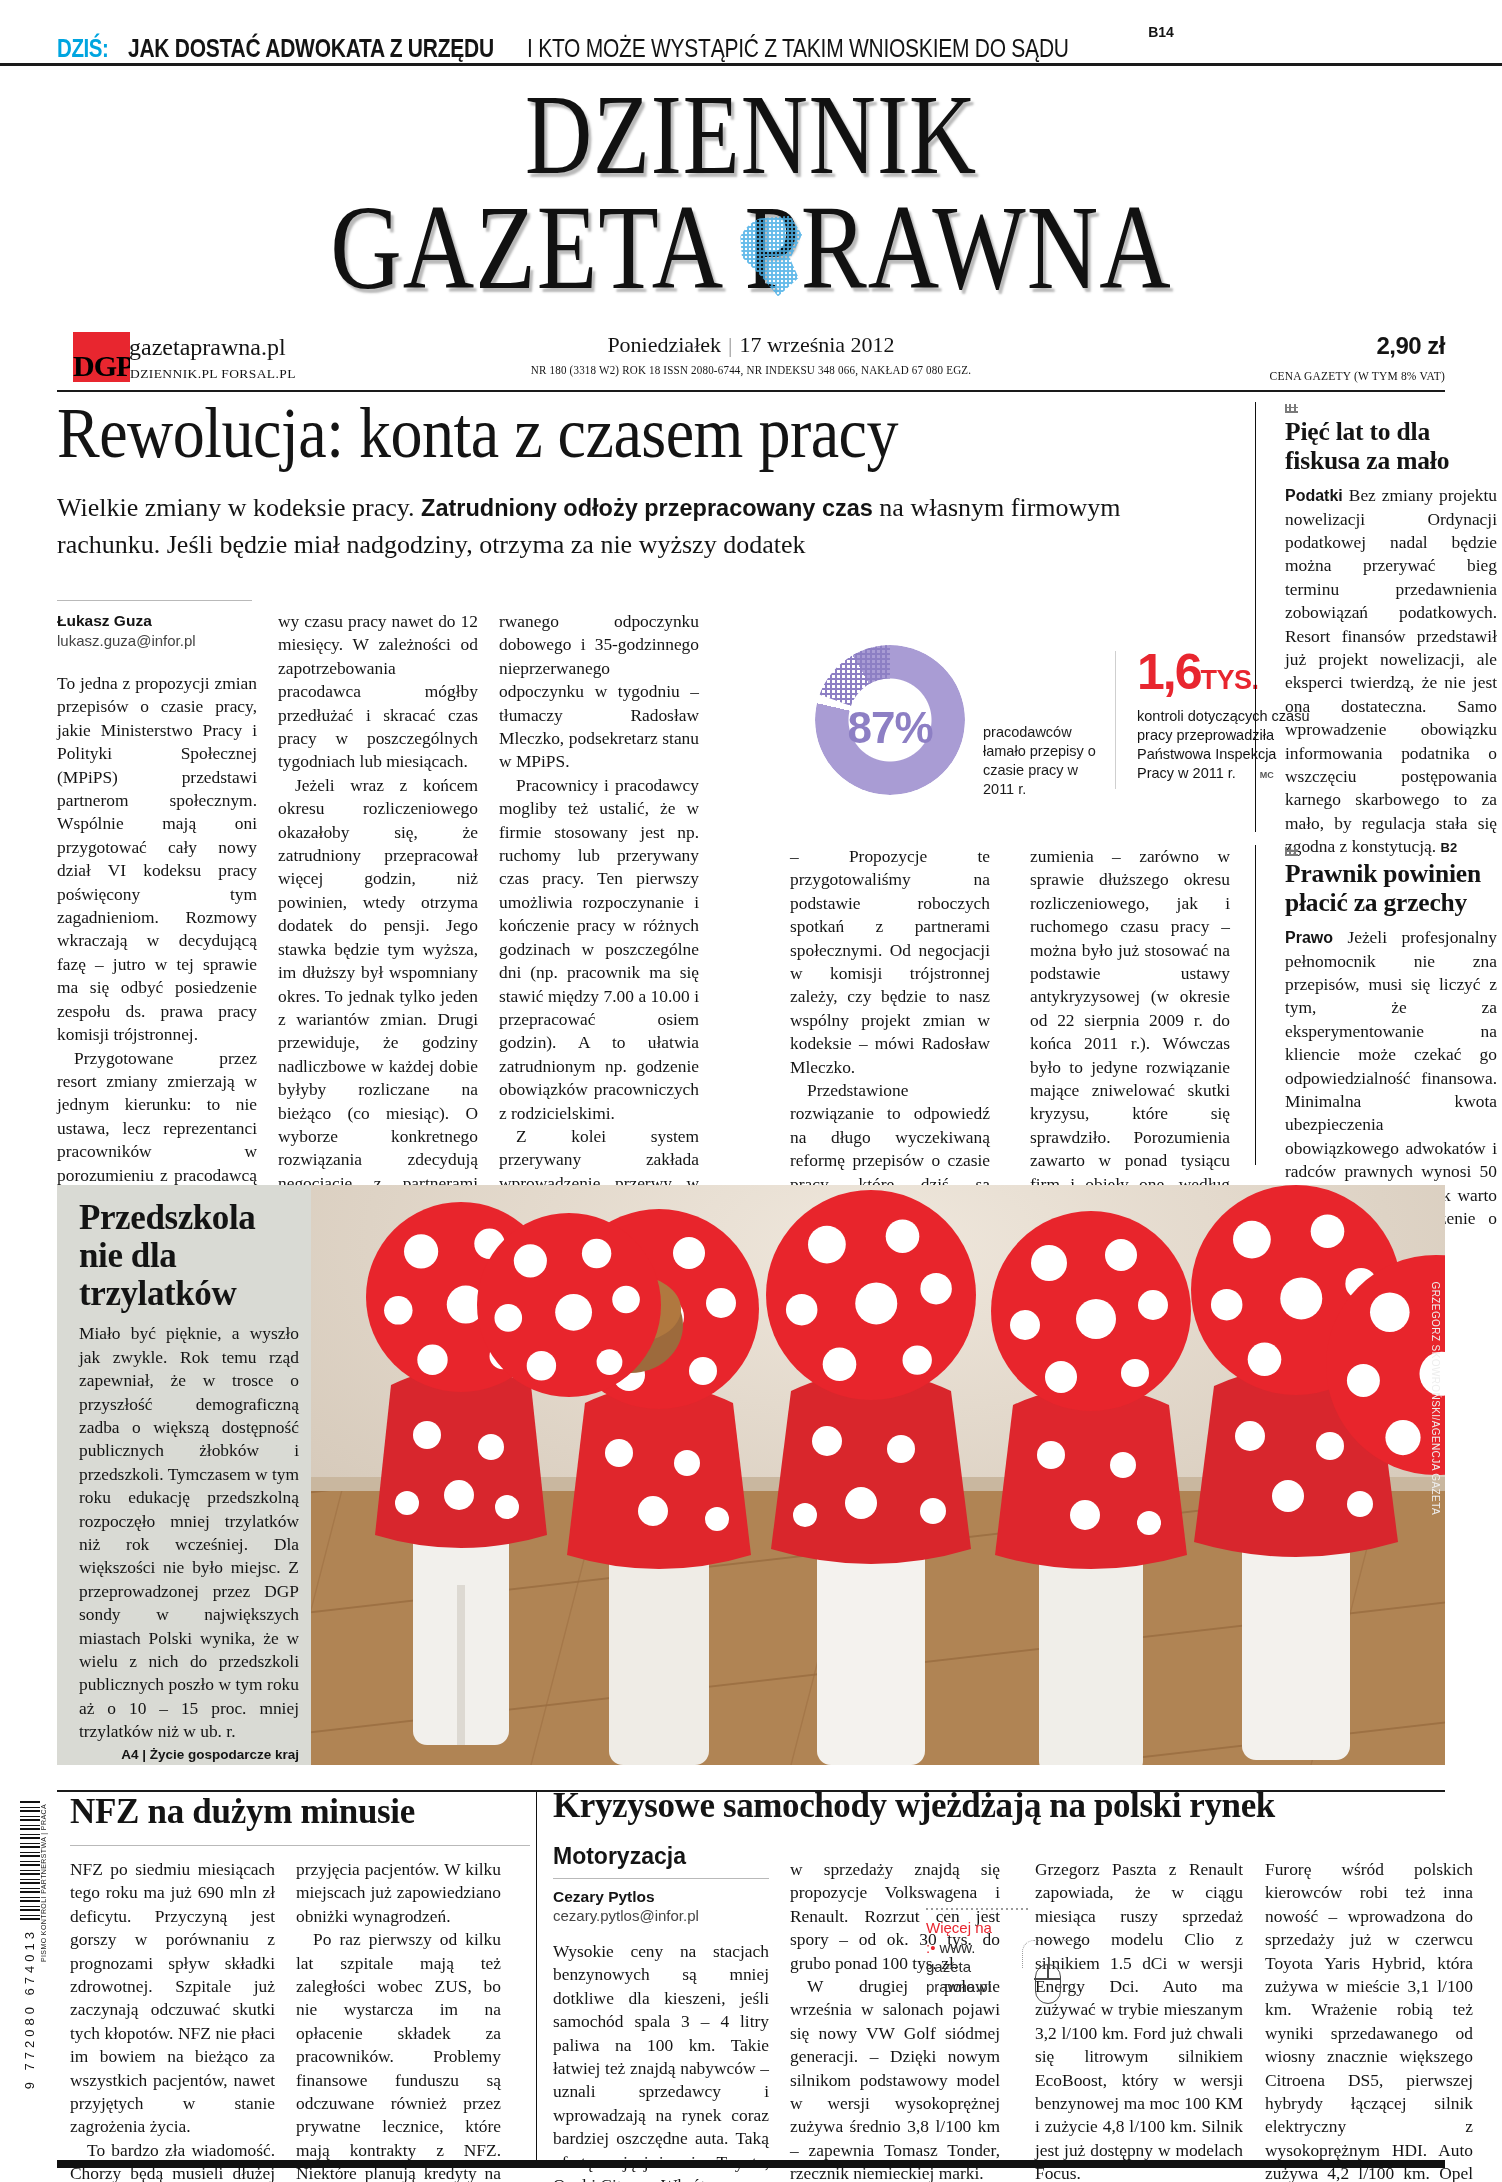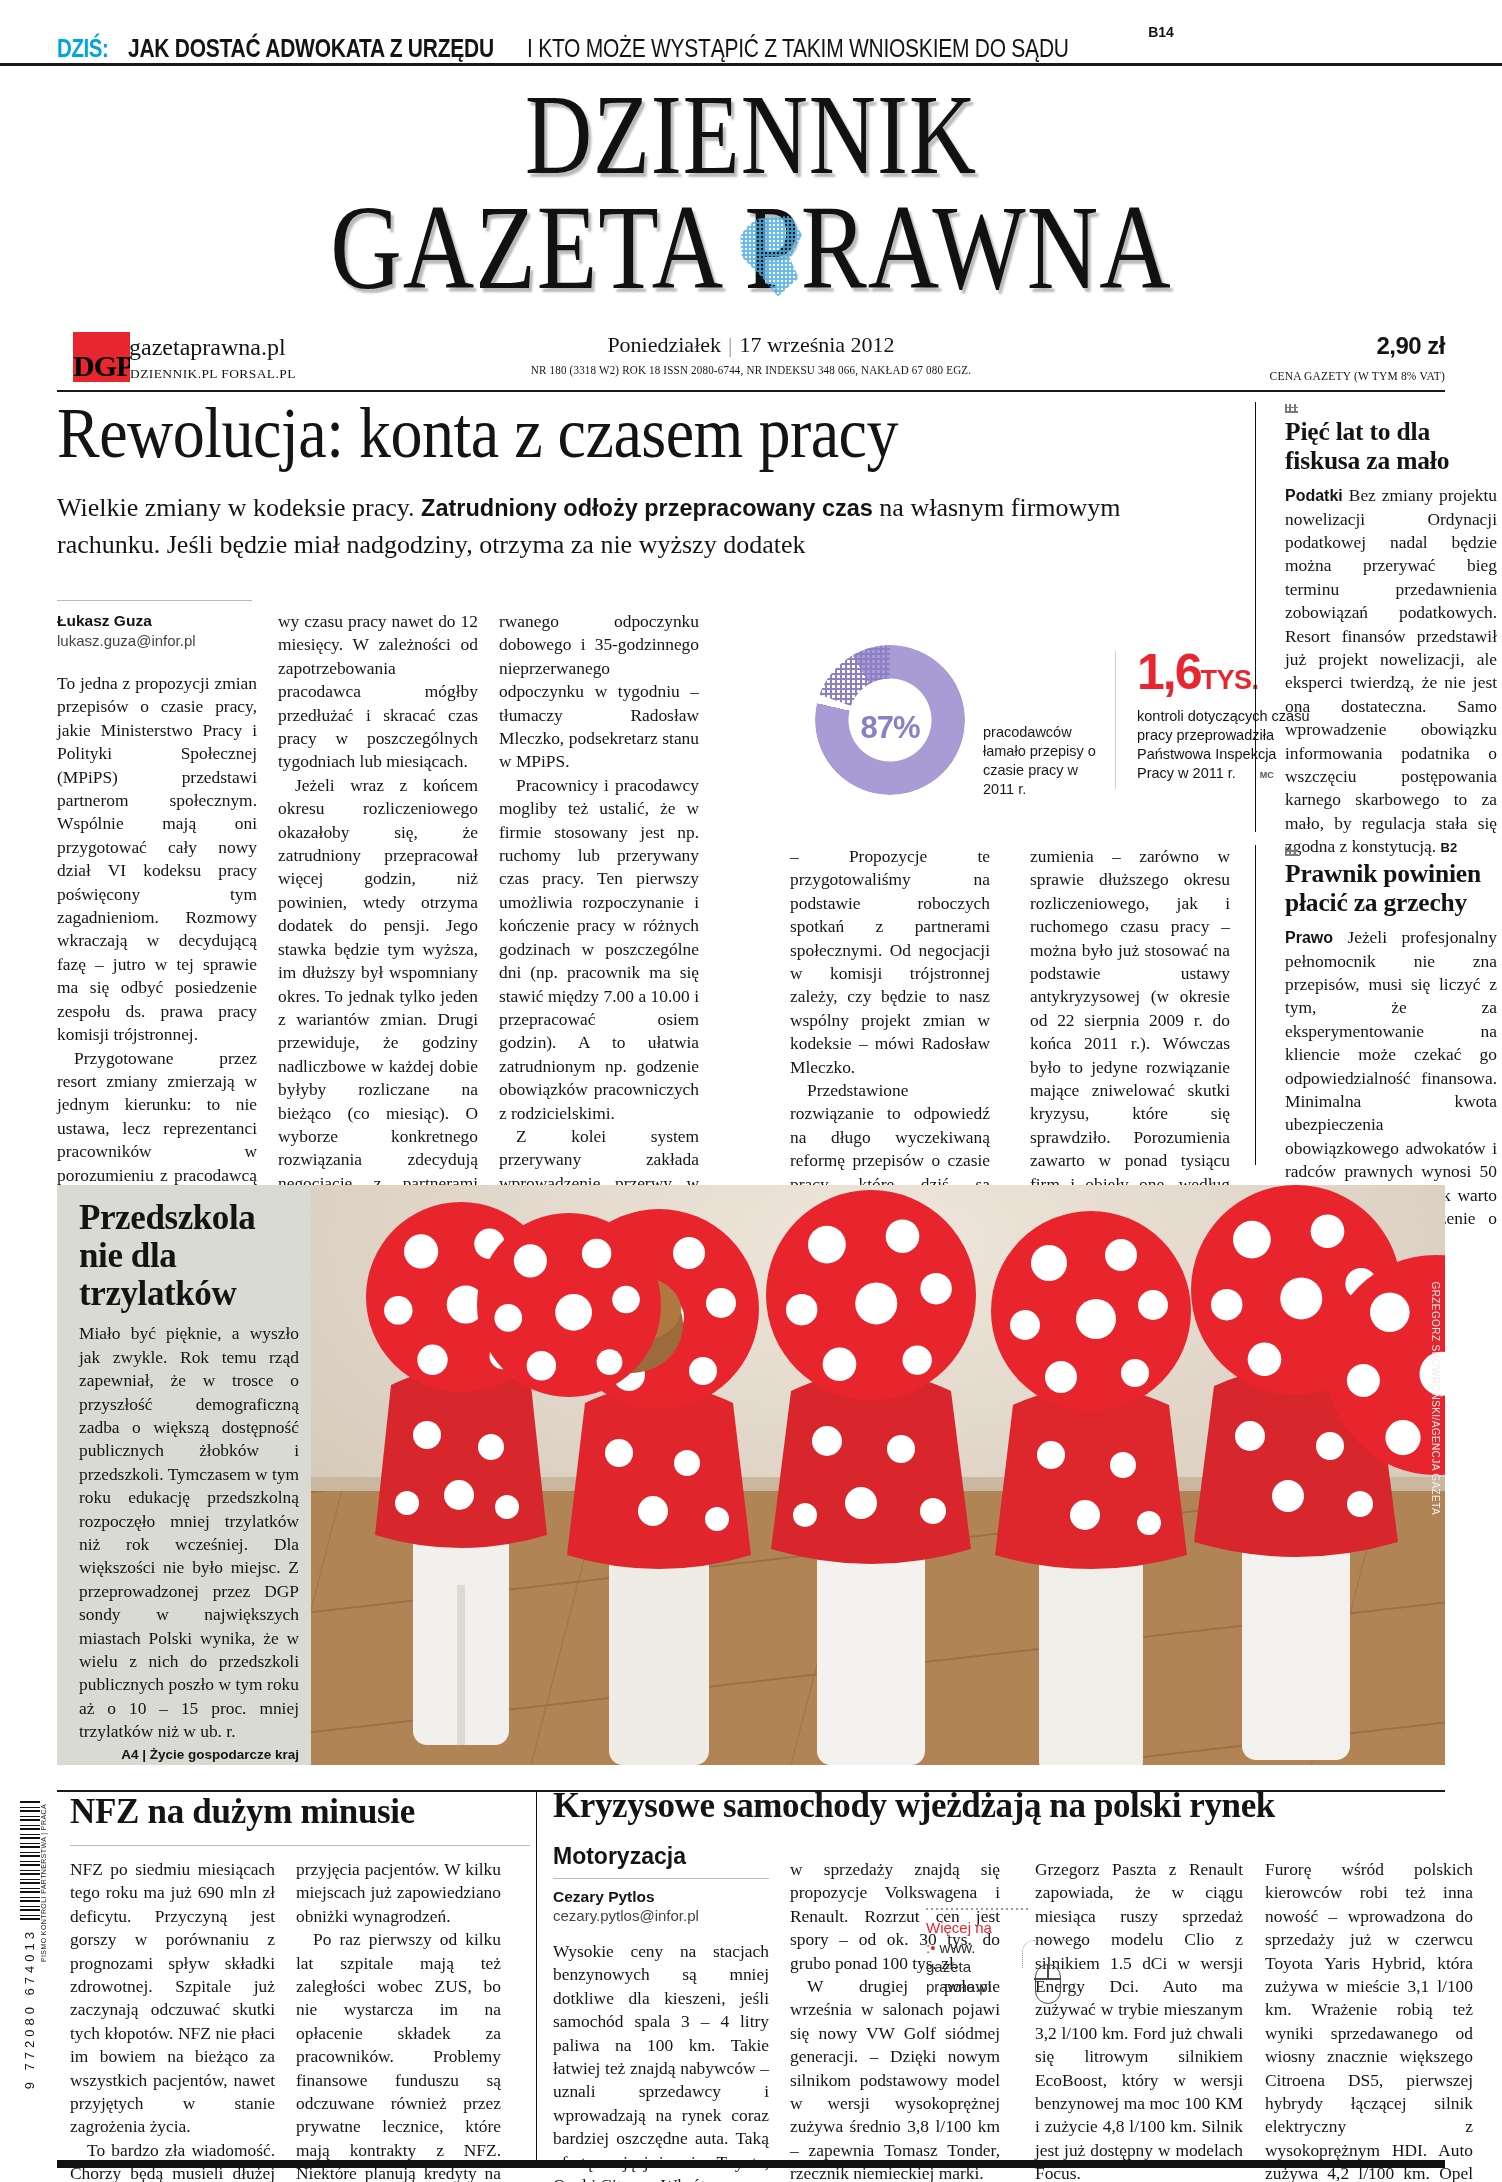--- a/index.html
+++ b/index.html
@@ -147,21 +147,21 @@
     position:absolute; inset:0; border-radius:50%;
     background:
       repeating-linear-gradient(0deg,#8d7fc4 0 1.5px,transparent 1.5px 5px),
       repeating-linear-gradient(90deg,#8d7fc4 0 1.5px,transparent 1.5px 5px);
     -webkit-mask: radial-gradient(circle, transparent 41px, #000 42px);
             mask: radial-gradient(circle, transparent 41px, #000 42px);
     clip-path: polygon(50% 50%, 50% 0%, 0% 0%, 0% 32%);
   }
   .donut .pct{
     position:absolute; inset:0; display:flex; align-items:center; justify-content:center;
-    font-family:"Liberation Sans", sans-serif; font-weight:bold; font-size:31px;
+    font-family:"Liberation Sans", sans-serif; font-weight:bold; font-size:44px;
     color:#8d7fc4; letter-spacing:-1px; padding-top:16px;
   }
   .info-cap1{
     position:absolute; left:168px; top:78px; width:118px;
     font-family:"Liberation Sans", sans-serif; font-size:14.5px; line-height:1.32; color:#1b1b1b;
   }
   .info-div{ position:absolute; left:300px; top:6px; width:1px; height:138px; background:#cfcfcf;}
   .info-big{
     position:absolute; left:322px; top:2px;
     font-family:"Liberation Sans", sans-serif; font-weight:bold; color:#e8262f;

